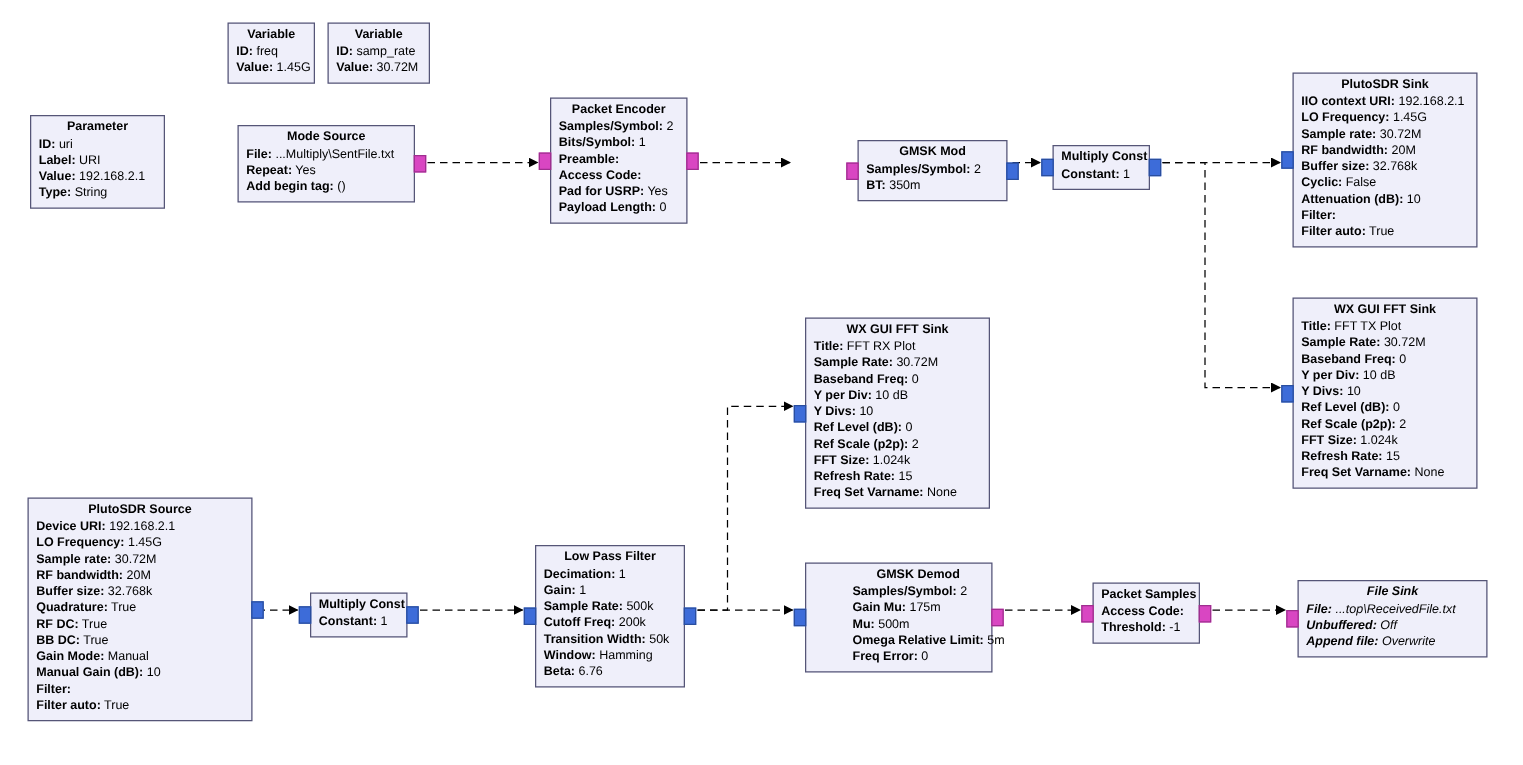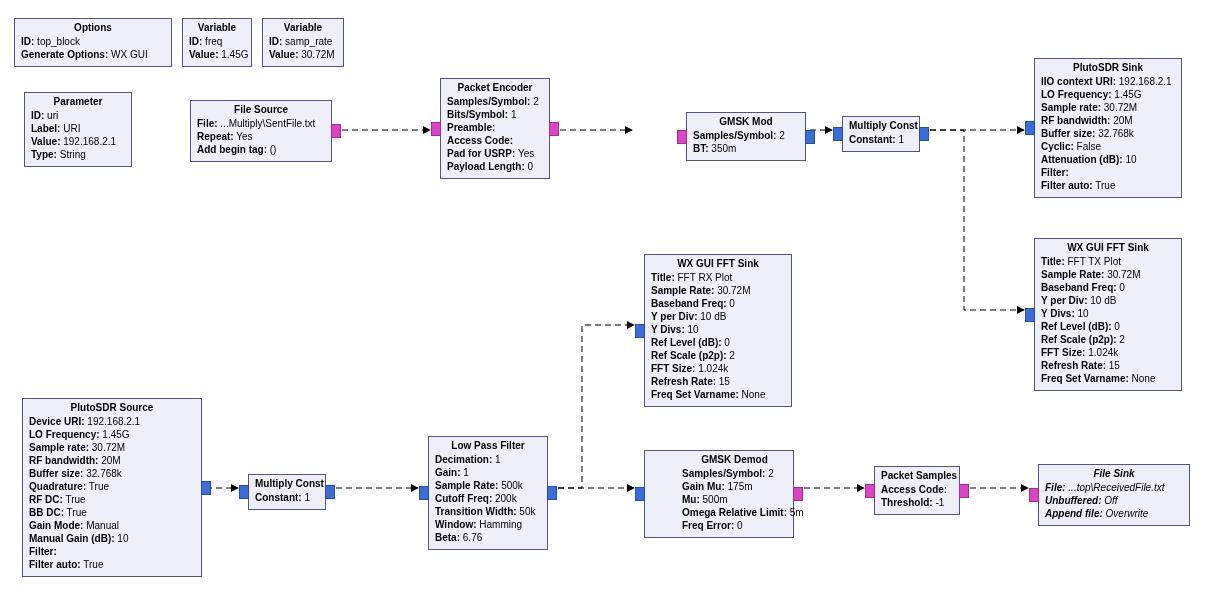--- a/index.html
+++ b/index.html
@@ -44,46 +44,41 @@
 
     <path d="M186,488 L238,488" stroke="#000" stroke-dasharray="6 4" fill="none" marker-end="url(#arr)"></path>
     <path d="M336,488 L418,488" stroke="#000" stroke-dasharray="6 4" fill="none" marker-end="url(#arr)"></path>
     <path d="M558,488 L634,488" stroke="#000" stroke-dasharray="6 4" fill="none" marker-end="url(#arr)"></path>
 
     <path d="M558,488 L582,488 L582,325 L634,325" stroke="#000" stroke-dasharray="6 4" fill="none" marker-end="url(#arr)"></path>
     <path d="M804,488 L864,488" stroke="#000" stroke-dasharray="6 4" fill="none" marker-end="url(#arr)"></path>
     <path d="M970,488 L1028,488" stroke="#000" stroke-dasharray="6 4" fill="none" marker-end="url(#arr)"></path>
   </svg>
 
-  <div id="blk-options" class="block" style="left:14px; top:18px; width:158px;">
-      <div class="title">Options</div>
-      <div class="row"><b>ID:</b><span> top_block</span></div>
-      <div class="row"><b>Generate Options:</b><span> WX GUI</span></div>
-    </div>
   <div id="blk-var-freq" class="block" style="left:182px;top:18px; width:70px;">
       <div class="title">Variable</div>
       <div class="row"><b>ID:</b><span> freq</span></div>
       <div class="row"><b>Value:</b><span> 1.45G</span></div>
     </div>
   <div id="blk-var-samp" class="block" style="left:262px;top:18px; width:82px;">
       <div class="title">Variable</div>
       <div class="row"><b>ID:</b><span> samp_rate</span></div>
       <div class="row"><b>Value:</b><span> 30.72M</span></div>
     </div>
   <div id="blk-parameter" class="block" style="left:24px; top:92px; width:108px;">
       <div class="title">Parameter</div>
       <div class="row"><b>ID:</b><span> uri</span></div>
       <div class="row"><b>Label:</b><span> URI</span></div>
       <div class="row"><b>Value:</b><span> 192.168.2.1</span></div>
       <div class="row"><b>Type:</b><span> String</span></div>
     </div>
 
   <div id="blk-file-src" class="block" style="left:190px;top:100px;width:142px;">
     <span class="port out c-mag"></span>
-  <div class="title">File Source</div>
+  <div class="title">Mode Source</div>
       <div class="row"><b>File:</b><span> ...Multiply\SentFile.txt</span></div>
       <div class="row"><b>Repeat:</b><span> Yes</span></div>
       <div class="row"><b>Add begin tag:</b><span> ()</span></div>
     </div>
   <div id="blk-pkt-enc" class="block" style="left:440px;top:78px; width:110px;">
     <span class="port in  c-mag"></span>
     <span class="port out c-mag"></span>
   <div class="title">Packet Encoder</div>
       <div class="row"><b>Samples/Symbol:</b><span> 2</span></div>
       <div class="row"><b>Bits/Symbol:</b><span> 1</span></div>

